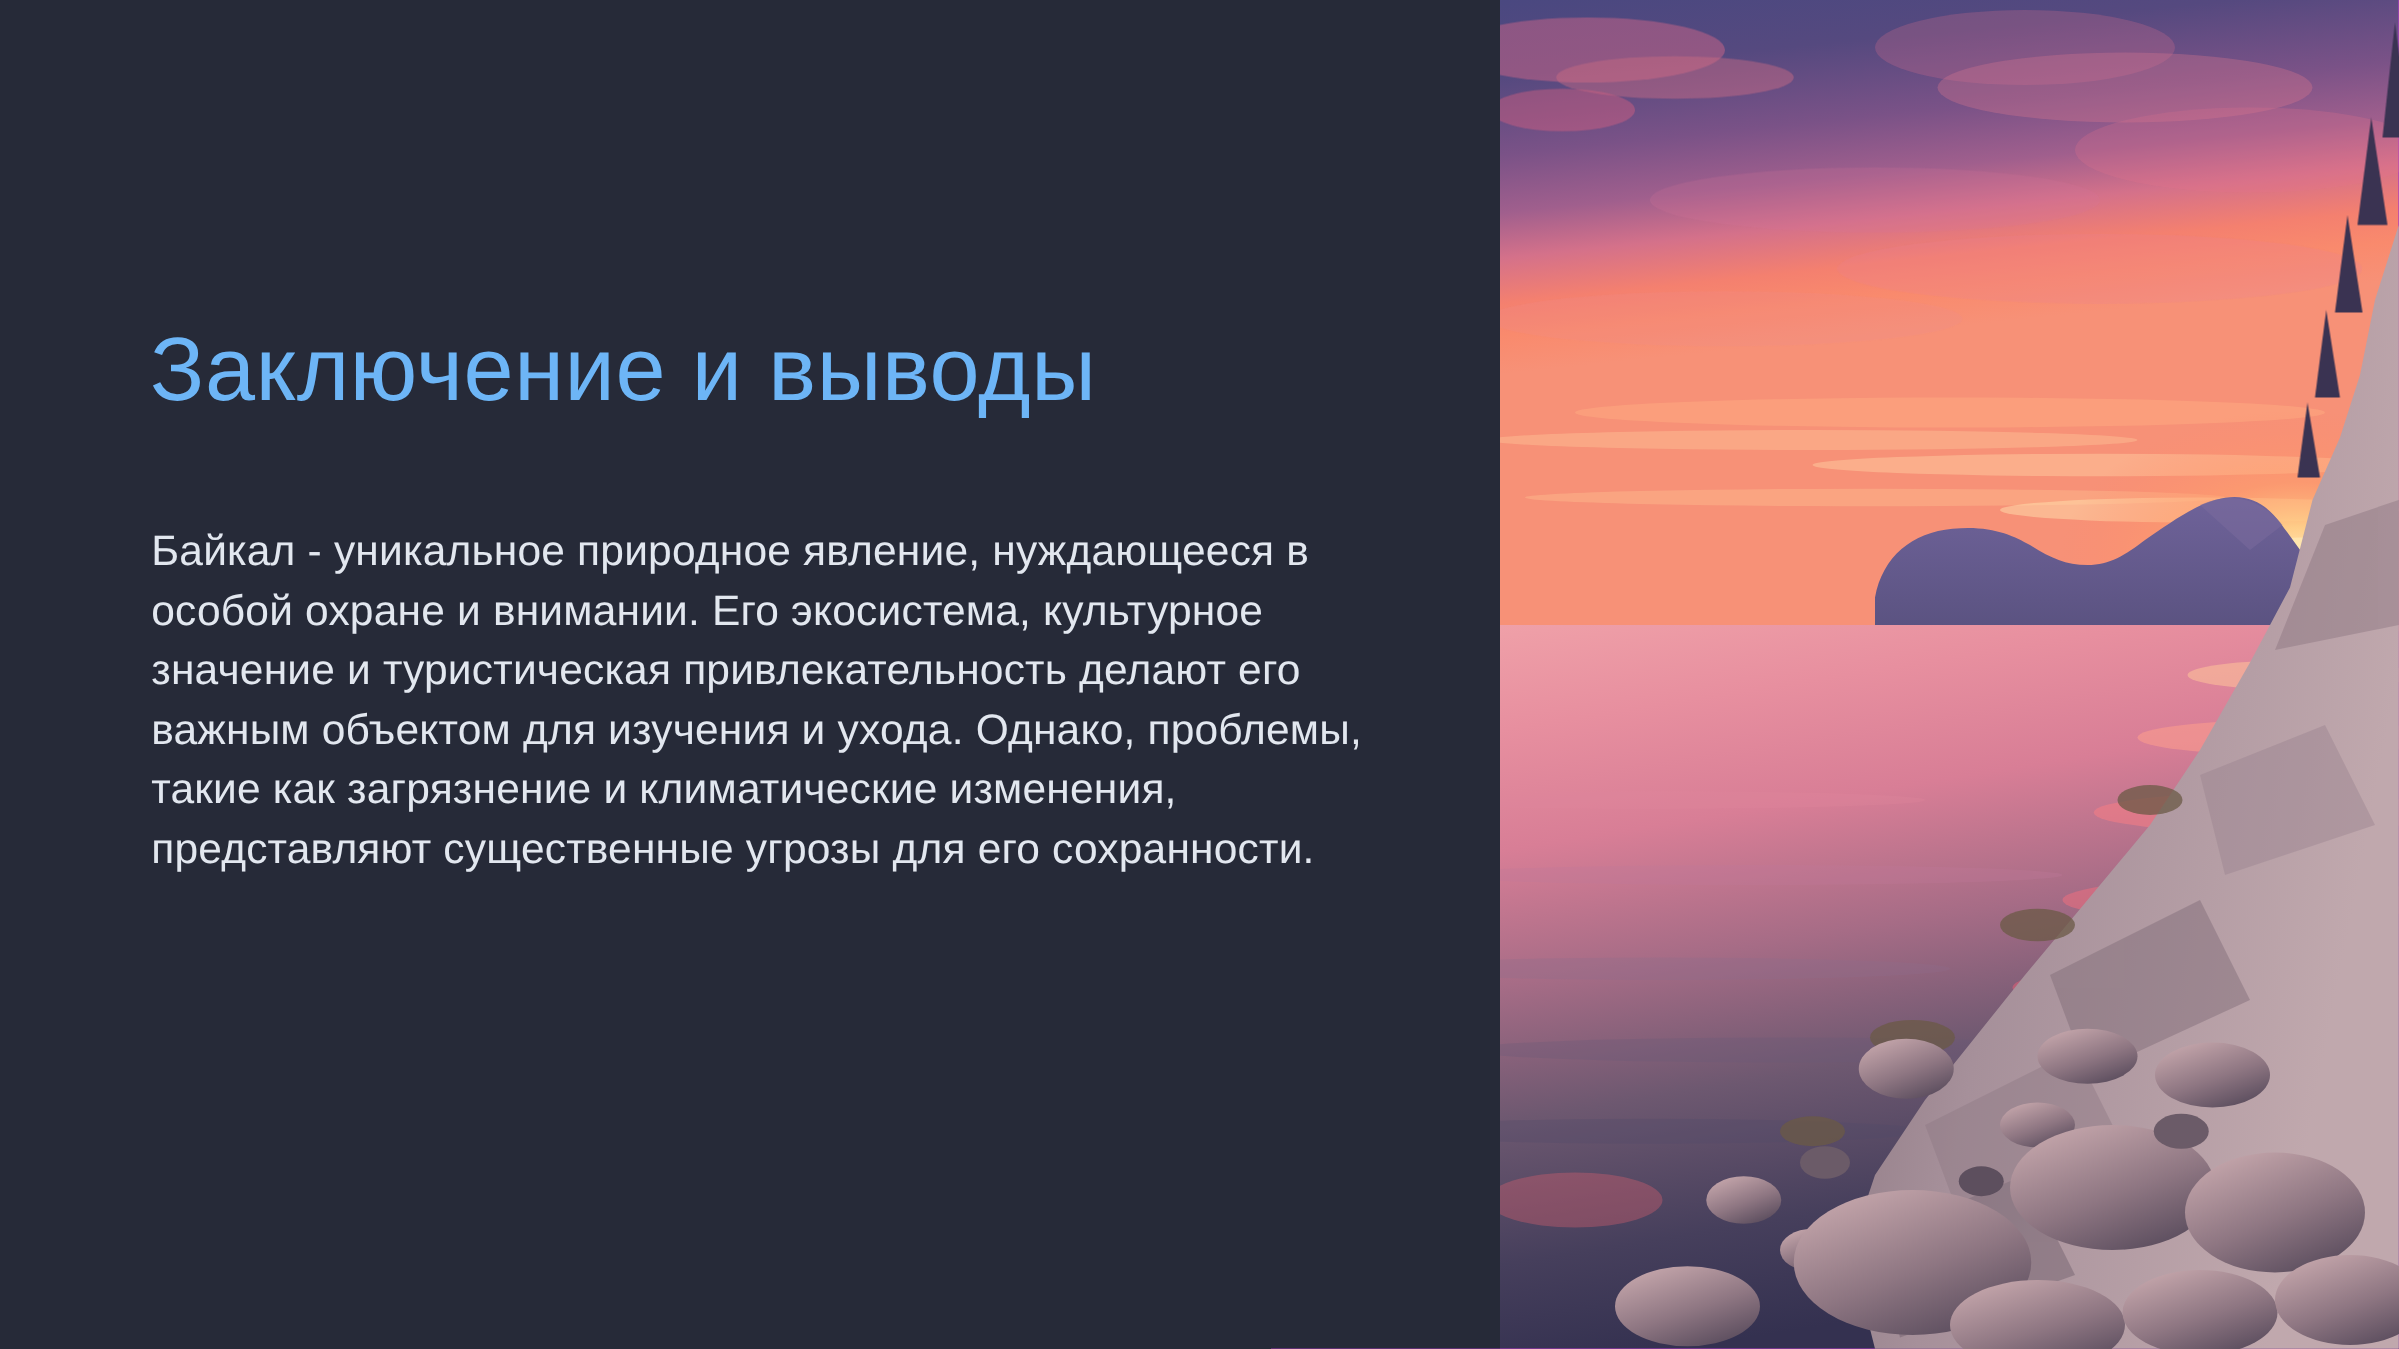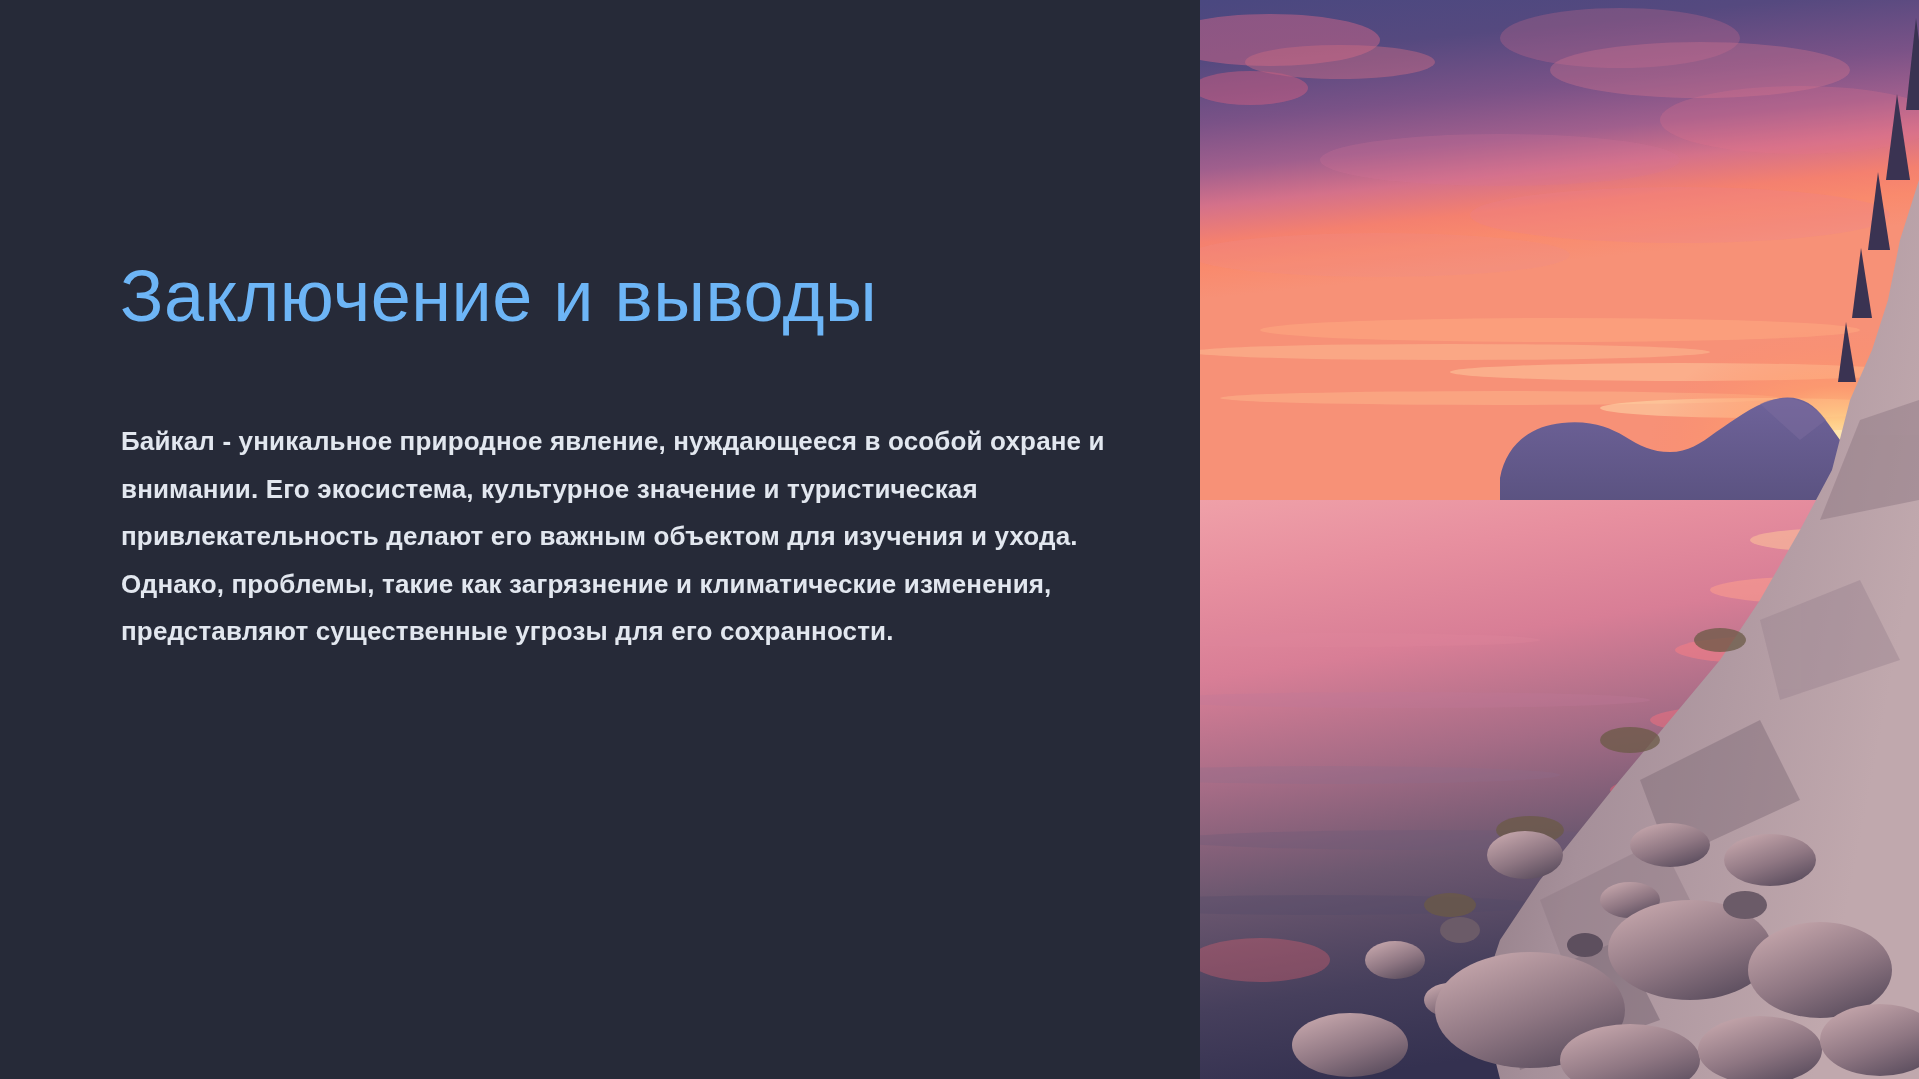--- a/index.html
+++ b/index.html
@@ -44,22 +44,22 @@
 
   .body-block {
     position: absolute;
     left: 121px;
     top: 418px;
     width: 1000px;
   }
 
   .body-para {
     margin: 0;
-    font-size: 26px;
-    font-weight: 700;
+    font-size: 34px;
+    font-weight: 400;
     line-height: 47.5px;
     color: #e2e7ef;
     letter-spacing: 0.15px;
     white-space: pre-line;
   }
   .body-para + .body-para {
     margin-top: -6px;
   }
 
   

